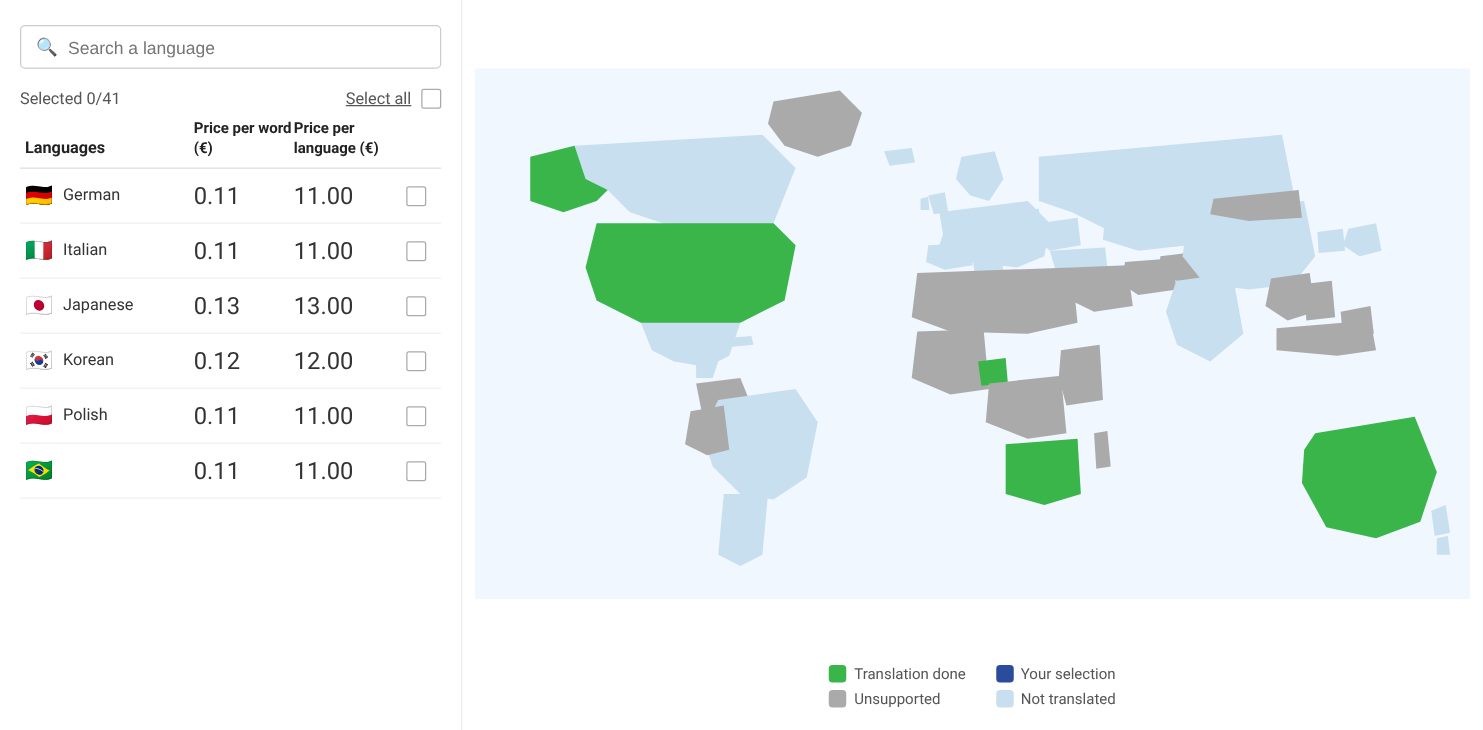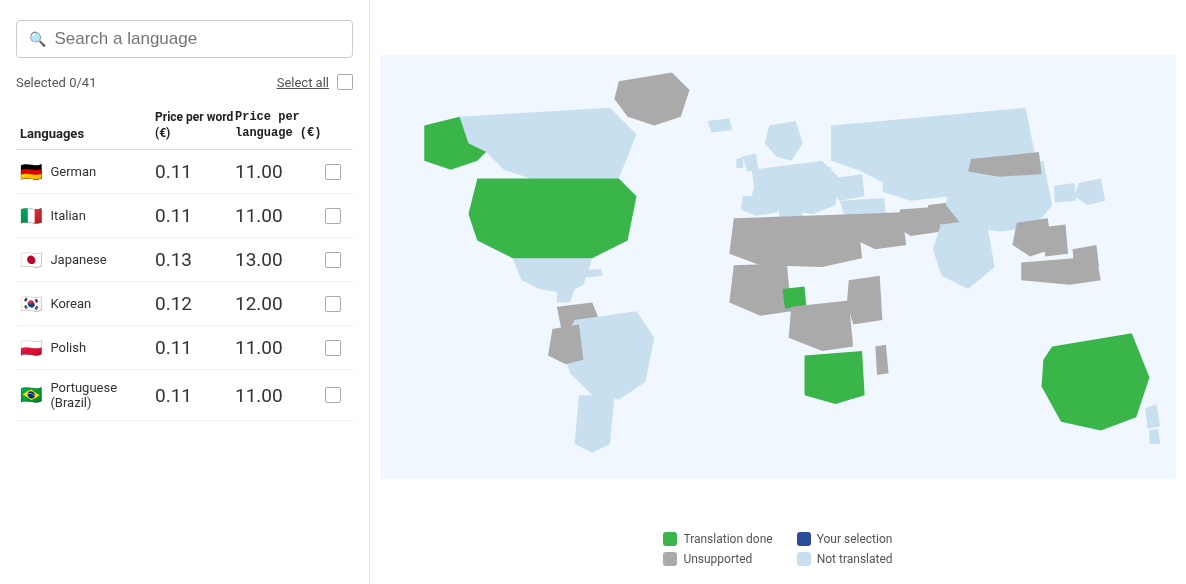--- a/index.html
+++ b/index.html
@@ -28,21 +28,21 @@
       align-items: center;
       border: 1px solid #ccc;
       border-radius: 4px;
       padding: 8px 12px;
       gap: 8px;
       margin-bottom: 16px;
     }
     .search-box input {
       border: none;
       outline: none;
-      font-size: 17px;
+      font-size: 14px;
       color: #555;
       width: 100%;
       background: transparent;
     }
     .search-icon {
       color: #999;
       font-size: 14px;
     }
 
     .tabs {
@@ -62,21 +62,20 @@
     .tab.active {
       color: #00b4d8;
       border-bottom: 2px solid #00b4d8;
       font-weight: 500;
     }
 
     .select-row {
       display: flex;
       align-items: center;
       justify-content: space-between;
-      margin-bottom: 12px;
       font-size: 13px;
       color: #555;
     }
     .select-row-right {
       display: flex;
       align-items: flex-end;
       gap: 8px;
       text-decoration: underline;
     }
 
@@ -98,21 +97,21 @@
       padding: 8px 0 8px 0;
       border-bottom: 1px solid #ddd;
       font-weight: 700;
       font-size: 13px;
       color: #222;
       align-items: end;
     }
 
     .table-header .col-lang { padding-left: 4px; }
     .table-header .col-price-word { font-size: 12px; line-height: 1.3; }
-    .table-header .col-price-lang { font-size: 12px; line-height: 1.3; font-family: Liberation Mono, monospace; }
+    .table-header .col-price-lang { font-size: 12px; line-height: 1.3; }
 
     .lang-list {
       flex: 1;
       overflow-y: auto;
     }
 
     .lang-row {
       display: grid;
       grid-template-columns: 1fr 80px 90px 28px;
       align-items: center;
@@ -257,21 +256,20 @@
         <span class="flag">🇵🇱</span>
         <span>Polish</span>
       </div>
       <div class="price-word">0.11</div>
       <div class="price-lang">11.00</div>
       <span class="checkbox"></span>
     </div>
       <div class="lang-row">
       <div class="lang-name">
         <span class="flag">🇧🇷</span>
-        <span>Portuguese (Brazil)</span>
       </div>
       <div class="price-word">0.11</div>
       <div class="price-lang">11.00</div>
       <span class="checkbox"></span>
     </div>
     </div>
 
 </div>
 
 <div class="right-panel">

